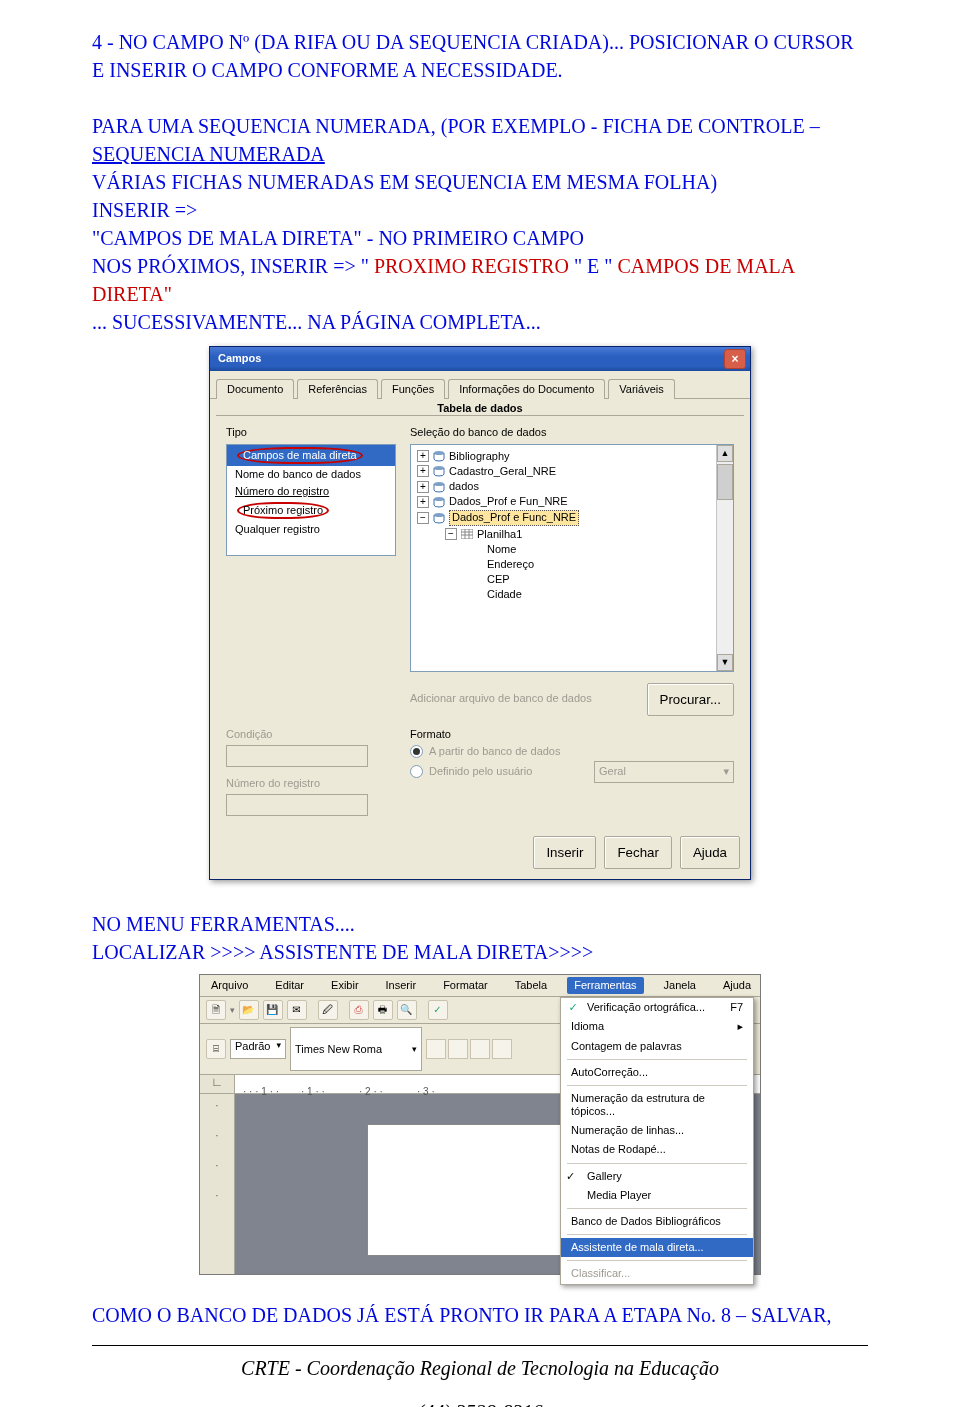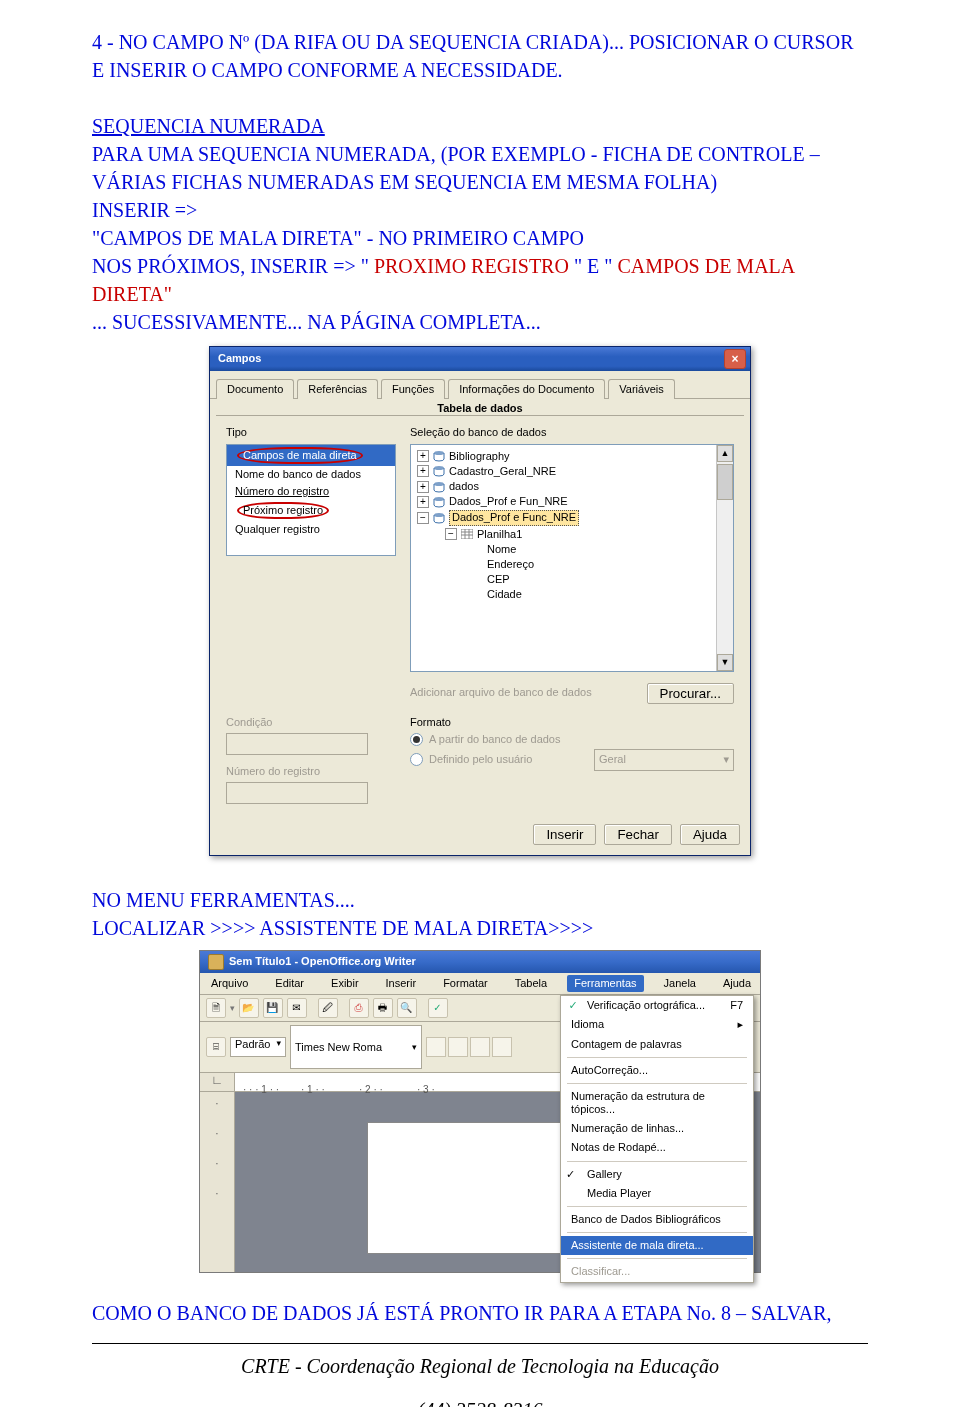--- a/index.html
+++ b/index.html
@@ -26,21 +26,21 @@
   .tree-scroll{position:absolute;right:0;top:0;bottom:0;width:16px;background:#efefef;border-left:1px solid #c6c6c6;display:flex;flex-direction:column;justify-content:space-between;align-items:center}
   .sbtn{width:14px;height:15px;background:#dfdfdf;border:1px solid #aca899;font-size:9px;display:flex;align-items:center;justify-content:center}
   .thumb{width:14px;height:34px;background:#cfcfcf;border:1px solid #aca899;margin-top:2px}
   .tnode{display:flex;align-items:center;gap:4px;padding:1px 0}
   .expander{width:10px;height:10px;border:1px solid #919191;display:flex;align-items:center;justify-content:center;font-size:10px;line-height:1;background:#fff}
   .dbicon{width:12px;height:12px;display:inline-flex;align-items:center;justify-content:center}
   .tchild{margin-left:28px}
   .tleaf{margin-left:54px;padding:1px 16px}
   .sel{background:#ffe6a0;border:1px dotted #555;display:inline-block;padding:0 2px}
   .midline{display:flex;align-items:center;justify-content:space-between;margin-top:11px}
-  .winbtn{background:#ece9d8;border:1px solid #aca899;padding:2px 12px;border-radius:2px;box-shadow:inset 1px 1px #fff}
+  .winbtn{background:#ece9d8;border:1px solid #aca899;padding:8px 12px;border-radius:2px;box-shadow:inset 1px 1px #fff}
   .disabled{color:#9e9a91}
   .textbox{border:1px solid #aca899;background:#fff;height:20px;width:140px}
   .radio{display:flex;align-items:center;gap:6px;margin:3px 0}
   .radio .dot{width:11px;height:11px;border:1px solid #7f9db9;border-radius:50%;background:#fff;display:inline-block;position:relative}
   .radio .dot.checked::after{content:"";position:absolute;inset:2px;background:#333;border-radius:50%}
   .selectbox{border:1px solid #aca899;background:#ece9d8;height:20px;width:130px;display:flex;align-items:center;justify-content:space-between;padding:0 4px}
   .btnrow{display:flex;justify-content:flex-end;gap:8px;padding:10px}
   
   .writer-wrap{display:flex;justify-content:center;margin:10px 0 28px 0}
   .writer{width:560px;background:#ece9d8;border:1px solid #7a7a7a;font-family:Tahoma,Arial,sans-serif;font-size:11px}
@@ -74,22 +74,22 @@
   .hr{border:none;border-top:1px solid #000;margin:18px 0 10px 0}
   .svg-db{width:12px;height:12px}
   .svg-table{width:12px;height:10px}
 </style>
 </head>
 <body>
 <div class="page">
   <p class="p"><span class="blue">4 - NO CAMPO Nº (DA RIFA OU DA SEQUENCIA CRIADA)... POSICIONAR O CURSOR</span></p>
   <p class="p"><span class="blue">E INSERIR O CAMPO CONFORME A NECESSIDADE.</span></p>
   <div style="height:28px"></div>
+  <p class="p"><span class="blue">PARA UMA SEQUENCIA NUMERADA, (POR EXEMPLO - FICHA DE CONTROLE –</span></p>
   <p class="p"><span class="blue underline">SEQUENCIA NUMERADA</span></p>
-  <p class="p"><span class="blue">PARA UMA SEQUENCIA NUMERADA, (POR EXEMPLO - FICHA DE CONTROLE –</span></p>
   <p class="p"><span class="blue">VÁRIAS FICHAS NUMERADAS EM SEQUENCIA EM MESMA FOLHA)</span></p>
   <p class="p"><span class="blue">INSERIR =&gt;</span></p>
   <p class="p"><span class="blue">"CAMPOS DE MALA DIRETA" - NO PRIMEIRO CAMPO</span></p>
   <p class="p">
     <span class="blue">NOS PRÓXIMOS, INSERIR =&gt; "</span>
     <span class="red">PROXIMO REGISTRO</span>
     <span class="blue">"  E "</span>
     <span class="red">CAMPOS DE MALA</span>
   </p>
   <p class="p"><span class="red">DIRETA"</span></p>
@@ -237,26 +237,20 @@
         <button class="winbtn">Ajuda</button>
       </div>
     </div>
   </div>
 
   <p class="p"><span class="blue">NO MENU FERRAMENTAS....</span></p>
   <p class="p"><span class="blue">LOCALIZAR  &gt;&gt;&gt;&gt;                ASSISTENTE DE MALA DIRETA&gt;&gt;&gt;&gt;</span></p>
 
   <div class="writer-wrap">
     <div class="writer">
-      <div class="titlebar">
-        <span style="display:flex;align-items:center">
-            <span class="appicon"></span>
-            <span>Sem Título1 - OpenOffice.org Writer</span>
-          </span>
-      </div>
       <div class="menubar">
         <span class="mitem">Arquivo</span>
         <span class="mitem">Editar</span>
         <span class="mitem">Exibir</span>
         <span class="mitem">Inserir</span>
         <span class="mitem">Formatar</span>
         <span class="mitem">Tabela</span>
         <span class="mitem active">Ferramentas</span>
         <span class="mitem">Janela</span>
         <span class="mitem">Ajuda</span>

